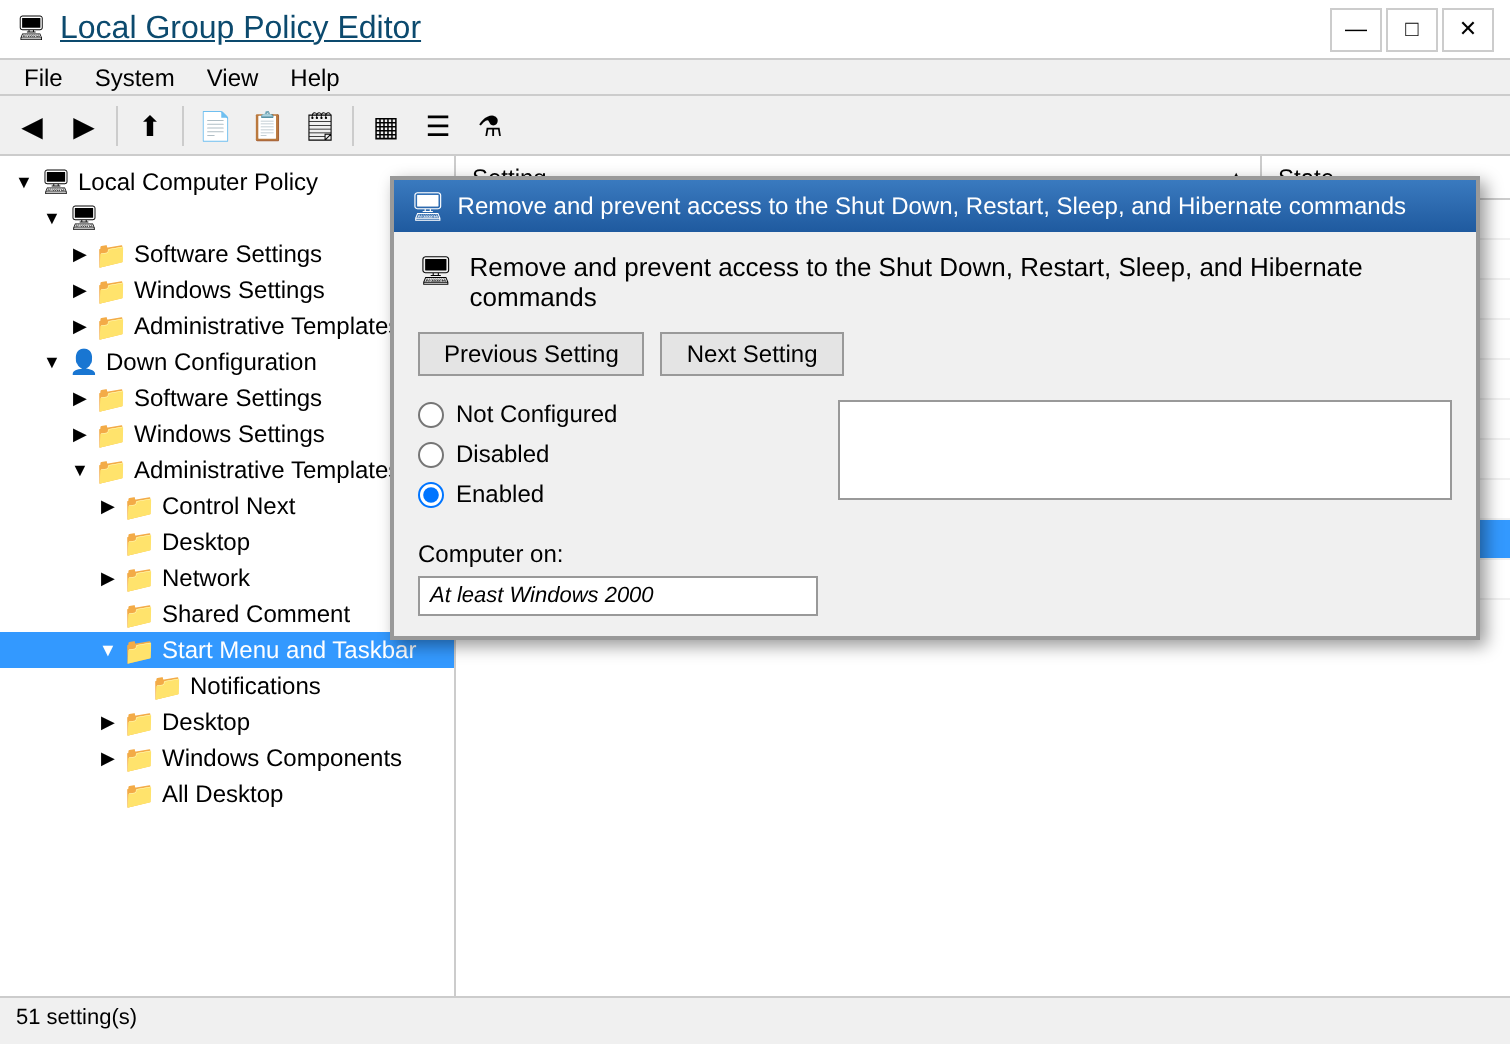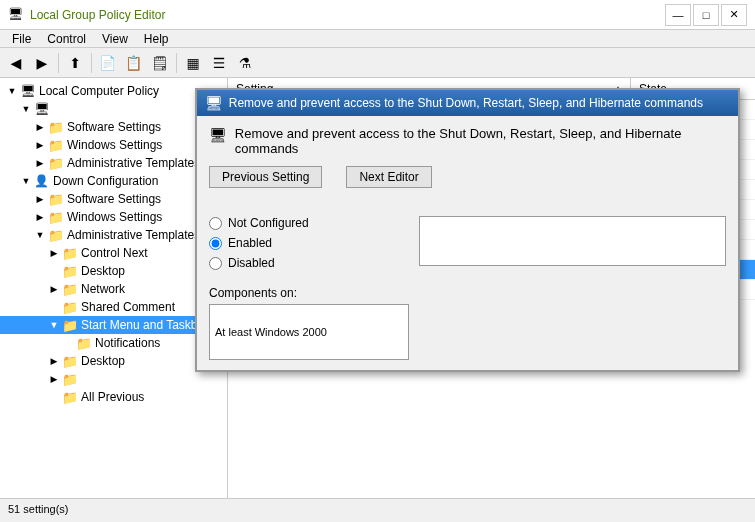--- a/index.html
+++ b/index.html
@@ -10,21 +10,21 @@
       background: #fff;
       border-bottom: 1px solid #ccc;
       display: flex;
       align-items: center;
       height: 30px;
       padding: 0 8px;
       justify-content: space-between;
     }
     .title-bar-left { display: flex; align-items: center; gap: 6px; }
     .title-bar-icon { width: 16px; height: 16px; }
-    .title-bar-text { font-size: 12px; color: #4d7c0f; }
+    .title-bar-text { font-size: 16px; color: #0c4a6e; text-decoration: underline; }
     .title-bar-controls { display: flex; gap: 2px; }
     .title-bar-controls button {
       width: 26px; height: 22px; background: #fff; border: 1px solid #ccc;
       cursor: pointer; font-size: 11px; display: flex; align-items: center; justify-content: center;
     }
 
     
     .menu-bar {
       background: #f0f0f0;
       border-bottom: 1px solid #ccc;
@@ -197,21 +197,21 @@
       display: flex;
       align-items: flex-start;
       gap: 8px;
       margin-bottom: 10px;
       font-size: 12px;
     }
     .dialog-setting-icon { font-size: 14px; margin-top: 1px; flex-shrink: 0; }
     .dialog-setting-title { font-weight: normal; font-size: 13px; }
 
     
-    .dialog-controls { display: flex; gap: 24px; margin-bottom: 28px; }
+    .dialog-controls { display: flex; gap: 8px; margin-bottom: 12px; }
     .dialog-btn {
       padding: 3px 12px;
       background: #e4e4e4;
       border: 1px solid #999;
       cursor: pointer;
       font-size: 12px;
     }
 
     
     .dialog-content-area {
@@ -235,23 +235,24 @@
       width: 100%;
       height: 50px;
       border: 1px solid #999;
       background: #fff;
       resize: none;
       font-size: 11px;
     }
     .supported-value {
       border: 1px solid #999;
       background: #fff;
-      padding: 21px 5px;
+      padding: 3px 5px;
       font-size: 11px;
       min-width: 120px;
+      font-style: italic;
     }
 
     
     .indent-0 { padding-left: 4px; }
     .indent-1 { padding-left: 18px; }
     .indent-2 { padding-left: 32px; }
     .indent-3 { padding-left: 46px; }
     .indent-4 { padding-left: 60px; }
   </style>
 </head>
@@ -264,21 +265,21 @@
   </div>
   <div class="title-bar-controls">
     <button>—</button>
     <button>□</button>
     <button>✕</button>
   </div>
 </div>
 
 <div class="menu-bar">
   <span>File</span>
-  <span>Control</span>
+  <span>System</span>
   <span>View</span>
   <span>Help</span>
 </div>
 
 <div class="toolbar">
   <button class="toolbar-btn">◀</button>
   <button class="toolbar-btn">▶</button>
   <div class="toolbar-sep"></div>
   <button class="toolbar-btn">⬆</button>
   <div class="toolbar-sep"></div>
@@ -369,25 +370,26 @@
       <span class="tree-label">Notifications</span>
     </div>
     <div class="tree-item indent-3">
       <span class="tree-toggle">▶</span>
       <span class="tree-icon folder-icon">📁</span>
       <span class="tree-label">Desktop</span>
     </div>
     <div class="tree-item indent-3">
       <span class="tree-toggle">▶</span>
       <span class="tree-icon folder-icon">📁</span>
+      <span class="tree-label">Windows Components</span>
     </div>
     <div class="tree-item indent-3">
       <span class="tree-toggle">&nbsp;</span>
       <span class="tree-icon folder-icon">📁</span>
-      <span class="tree-label">All Previous</span>
+      <span class="tree-label">All Desktop</span>
     </div>
   </div>
 
   <div class="right-panel">
     <div class="table-header">
       <div class="col-setting">
         <span>Setting</span>
         <span class="sort-arrow">▲</span>
       </div>
       <div class="col-state">
@@ -474,40 +476,40 @@
       <span class="dialog-icon">🖥</span>
       <span class="dialog-title-text">Remove and prevent access to the Shut Down, Restart, Sleep, and Hibernate commands</span>
     </div>
     <div class="dialog-body">
       <div class="dialog-setting-label">
         <span class="dialog-setting-icon">🖥</span>
         <span class="dialog-setting-title">Remove and prevent access to the Shut Down, Restart, Sleep, and Hibernate commands</span>
       </div>
       <div class="dialog-controls">
         <button class="dialog-btn">Previous Setting</button>
-        <button class="dialog-btn">Next Editor</button>
+        <button class="dialog-btn">Next Setting</button>
       </div>
       <div class="dialog-content-area">
         <div class="dialog-left">
           <div class="radio-group">
             <div class="radio-item">
               <input type="radio" name="policy" style="">
               <label>Not Configured</label>
             </div>
             <div class="radio-item">
+              <input type="radio" name="policy" style="">
+              <label>Disabled</label>
+            </div>
+            <div class="radio-item">
               <input type="radio" name="policy" checked="" style="">
               <label>Enabled</label>
             </div>
-            <div class="radio-item">
-              <input type="radio" name="policy" style="">
-              <label>Disabled</label>
-            </div>
           </div>
           <div>
-            <div class="supported-label">Components on:</div>
+            <div class="supported-label">Computer on:</div>
             <div class="supported-value">At least Windows 2000</div>
           </div>
         </div>
         <div class="dialog-right">
           <textarea class="comment-box" style=""></textarea>
         </div>
       </div>
     </div>
   </div>
 

